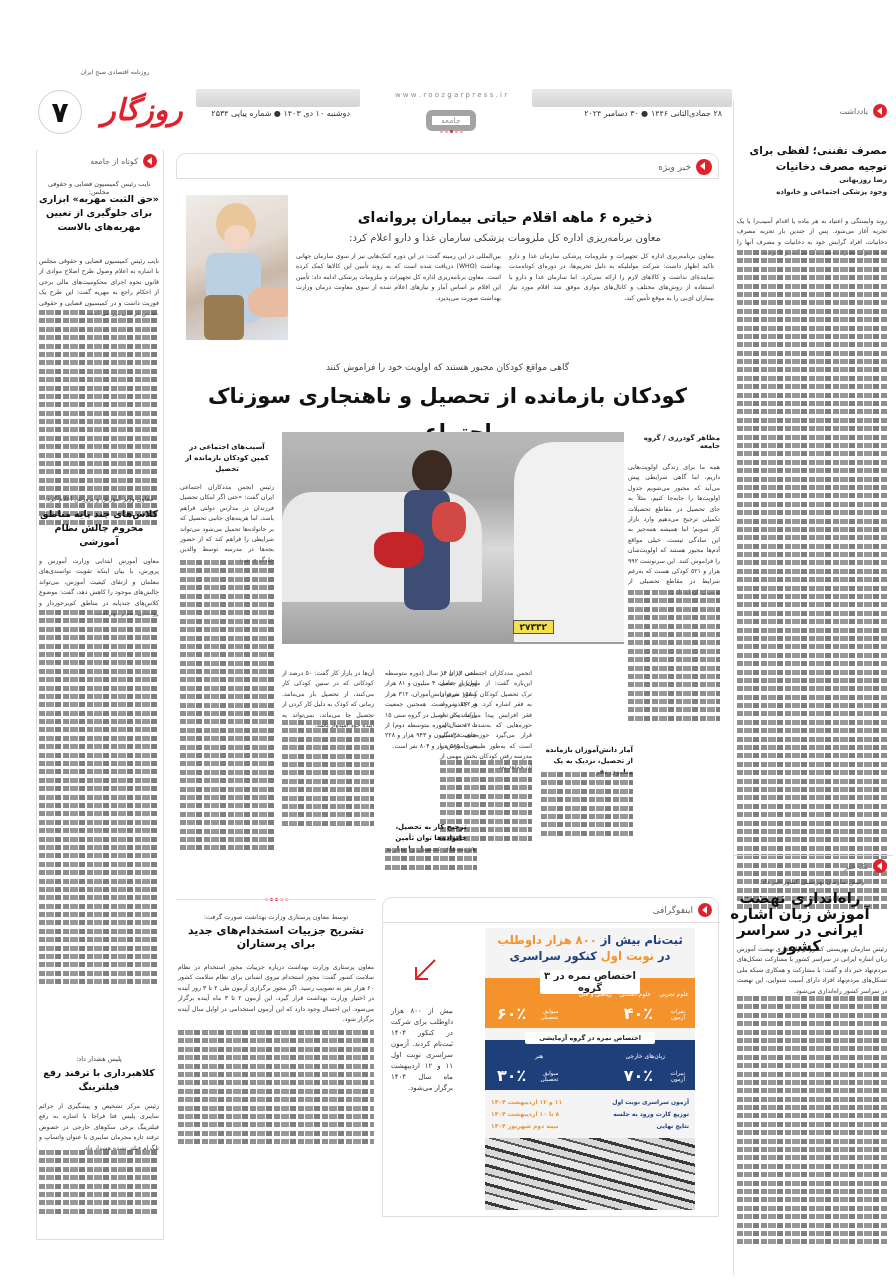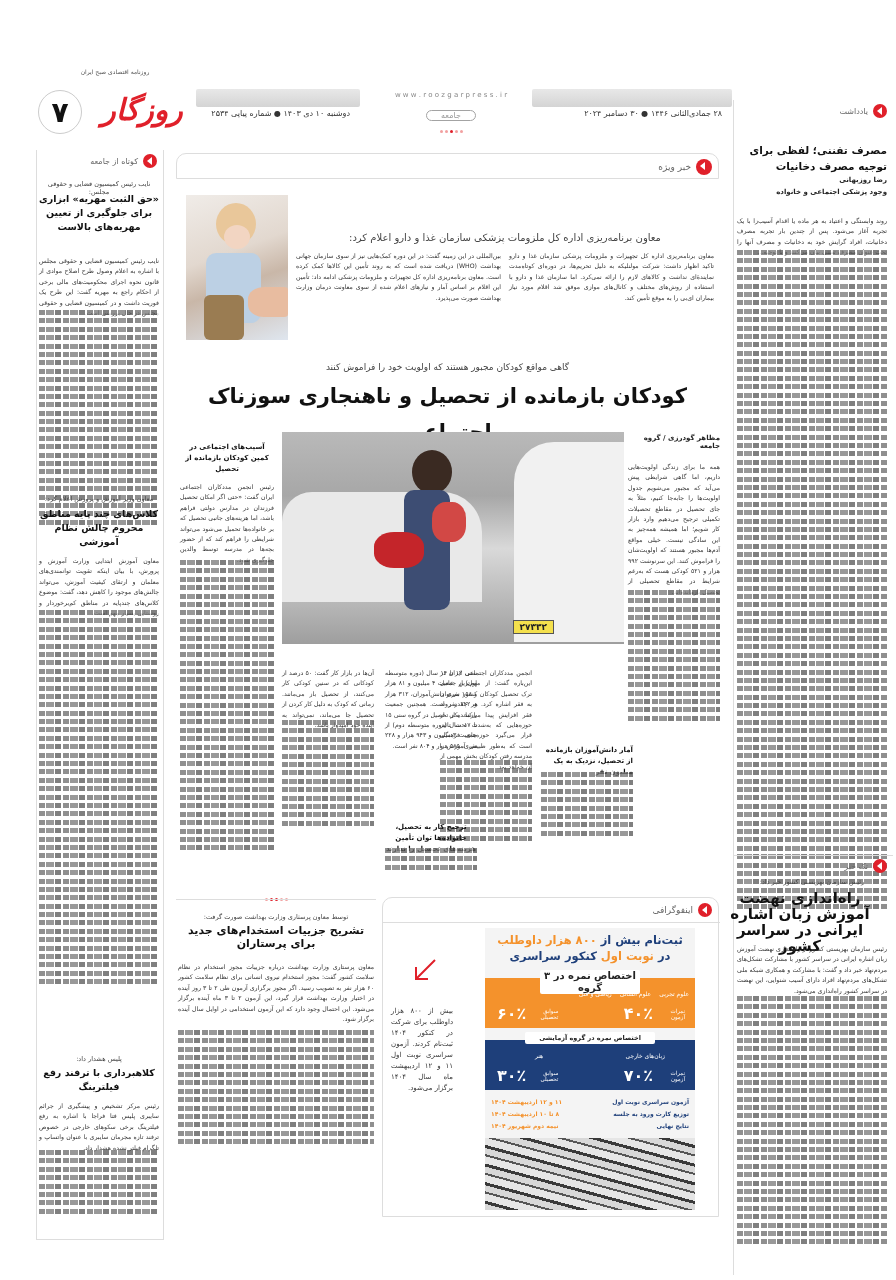--- a/index.html
+++ b/index.html
@@ -28,21 +28,21 @@
 <div class="abs" style="left:0;top:60px;width:896px;height:60px;">
   <div class="abs" style="left:60px;top:8px;width:110px;font-size:6px;color:#555;text-align:center;">روزنامه اقتصادی صبح ایران</div>
   <div class="abs" style="left:38px;top:30px;width:44px;height:44px;border:1px solid #ccc;border-radius:50%;font-size:28px;font-weight:bold;text-align:center;line-height:44px;color:#111;background:#fff;">۷</div>
   <div class="abs" style="left:94px;top:30px;width:96px;height:40px;font-size:30px;font-weight:bold;color:#e0202a;font-style:italic;text-align:center;line-height:40px;">روزگار</div>
 </div>
 <div class="abs bar-grey" style="left:196px;width:164px;">
   <div class="masthead-info">دوشنبه ۱۰ دی ۱۴۰۳ ● شماره پیاپی ۲۵۳۴</div>
 </div>
 <div class="abs" style="left:196px;top:88px;width:470px;height:48px;">
   <div class="abs" style="left:170px;top:3px;width:170px;font-size:7px;color:#888;text-align:center;direction:ltr;">w w w . r o o z g a r p r e s s . i r</div>
-  <div class="abs" style="left:230px;top:22px;width:50px;font-size:8px;color:#999;text-align:center;border:1px solid #a3a3a3;border-radius:6px;">جامعه</div>
+  <div class="abs" style="left:230px;top:22px;width:50px;font-size:8px;color:#999;text-align:center;border:6px solid #a3a3a3;border-radius:6px;">جامعه</div>
   <div class="abs dots" style="left:230px;top:42px;width:50px;">
       <span></span>
       <span></span>
       <span class="d"></span>
       <span></span>
       <span></span>
     </div>
 </div>
 <div class="abs bar-grey" style="left:532px;width:200px;">
   <div class="masthead-info">۲۸ جمادی‌الثانی ۱۴۴۶ ● ۳۰ دسامبر ۲۰۲۴</div>
@@ -293,20 +293,21 @@
     </div>
   </div>
   <div class="abs photo" style="left:10px;top:42px;width:102px;height:145px;background:linear-gradient(160deg,#f0ece8 0%,#e2d8cf 40%,#c9b7a8 60%,#dfe6ef 100%);">
     <div style="position:absolute;left:30px;top:8px;width:40px;height:42px;border-radius:50%;background:#e9c79a;"></div>
     <div style="position:absolute;left:38px;top:30px;width:26px;height:24px;border-radius:50%;background:#f2d5c2;"></div>
     <div style="position:absolute;left:20px;top:58px;width:55px;height:70px;border-radius:10px;background:#bcd0e4;"></div>
     <div style="position:absolute;left:18px;top:100px;width:40px;height:45px;background:#9a7c52;border-radius:6px;"></div>
     <div style="position:absolute;left:62px;top:92px;width:40px;height:30px;background:#e8bca0;border-radius:40% 10% 10% 40%;"></div>
   </div>
   <div class="abs kicker" style="left:120px;top:35px;width:418px;font-size:10px;margin-top:44px;">معاون برنامه‌ریزی اداره کل ملزومات پزشکی سازمان غذا و دارو اعلام کرد:</div>
+  <div class="abs" style="left:120px;top:56px;width:418px;font-size:14px;font-weight:bold;text-align:center;color:#111;">ذخیره ۶ ماهه اقلام حیاتی بیماران پروانه‌ای</div>
   <div class="abs txt" style="right:5px;top:82px;width:205px;">معاون برنامه‌ریزی اداره کل تجهیزات و ملزومات پزشکی سازمان غذا و دارو تاکید اظهار داشت: شرکت مولنلیکه به دلیل تحریم‌ها، در دوره‌ای کوتاه‌مدت نمایندهٔ‌ای نداشت و کالاهای لازم را ارائه نمی‌کرد. اما سازمان غذا و دارو با استفاده از روش‌های مختلف و کانال‌های موازی موفق شد اقلام مورد نیاز بیماران ای‌بی را به موقع تأمین کند.</div>
   <div class="abs txt" style="left:120px;top:82px;width:205px;">بین‌المللی در این زمینه گفت: در این دوره کمک‌هایی نیز از سوی سازمان جهانی بهداشت (WHO) دریافت شده است که به روند تأمین این کالاها کمک کرده است. معاون برنامه‌ریزی اداره کل تجهیزات و ملزومات پزشکی ادامه داد: تأمین این اقلام بر اساس آمار و نیازهای اعلام شده از سوی معاونت درمان وزارت بهداشت صورت می‌پذیرد.</div>
 </div>
 
 <div class="abs kicker" style="left:176px;top:362px;width:543px;font-size:9px;">گاهی مواقع کودکان مجبور هستند که اولویت خود را فراموش کنند</div>
 <div class="abs" style="left:176px;top:378px;width:543px;font-size:21px;font-weight:bold;text-align:center;color:#111;line-height:36px;">کودکان بازمانده از تحصیل و ناهنجاری سوزناک اجتماعی</div>
 
 <div class="abs photo" style="left:282px;top:432px;width:342px;height:212px;background:linear-gradient(180deg,#b9b9b9 0%,#a7a7a7 30%,#d9d9d9 55%,#9e9e9e 100%);">
   <div style="position:absolute;left:0;top:60px;width:200px;height:110px;background:#e9e9e9;border-radius:30px 40px 0 0;"></div>
   <div style="position:absolute;right:0;top:10px;width:110px;height:200px;background:#f1f1f1;border-radius:40px 0 0 0;"></div>

